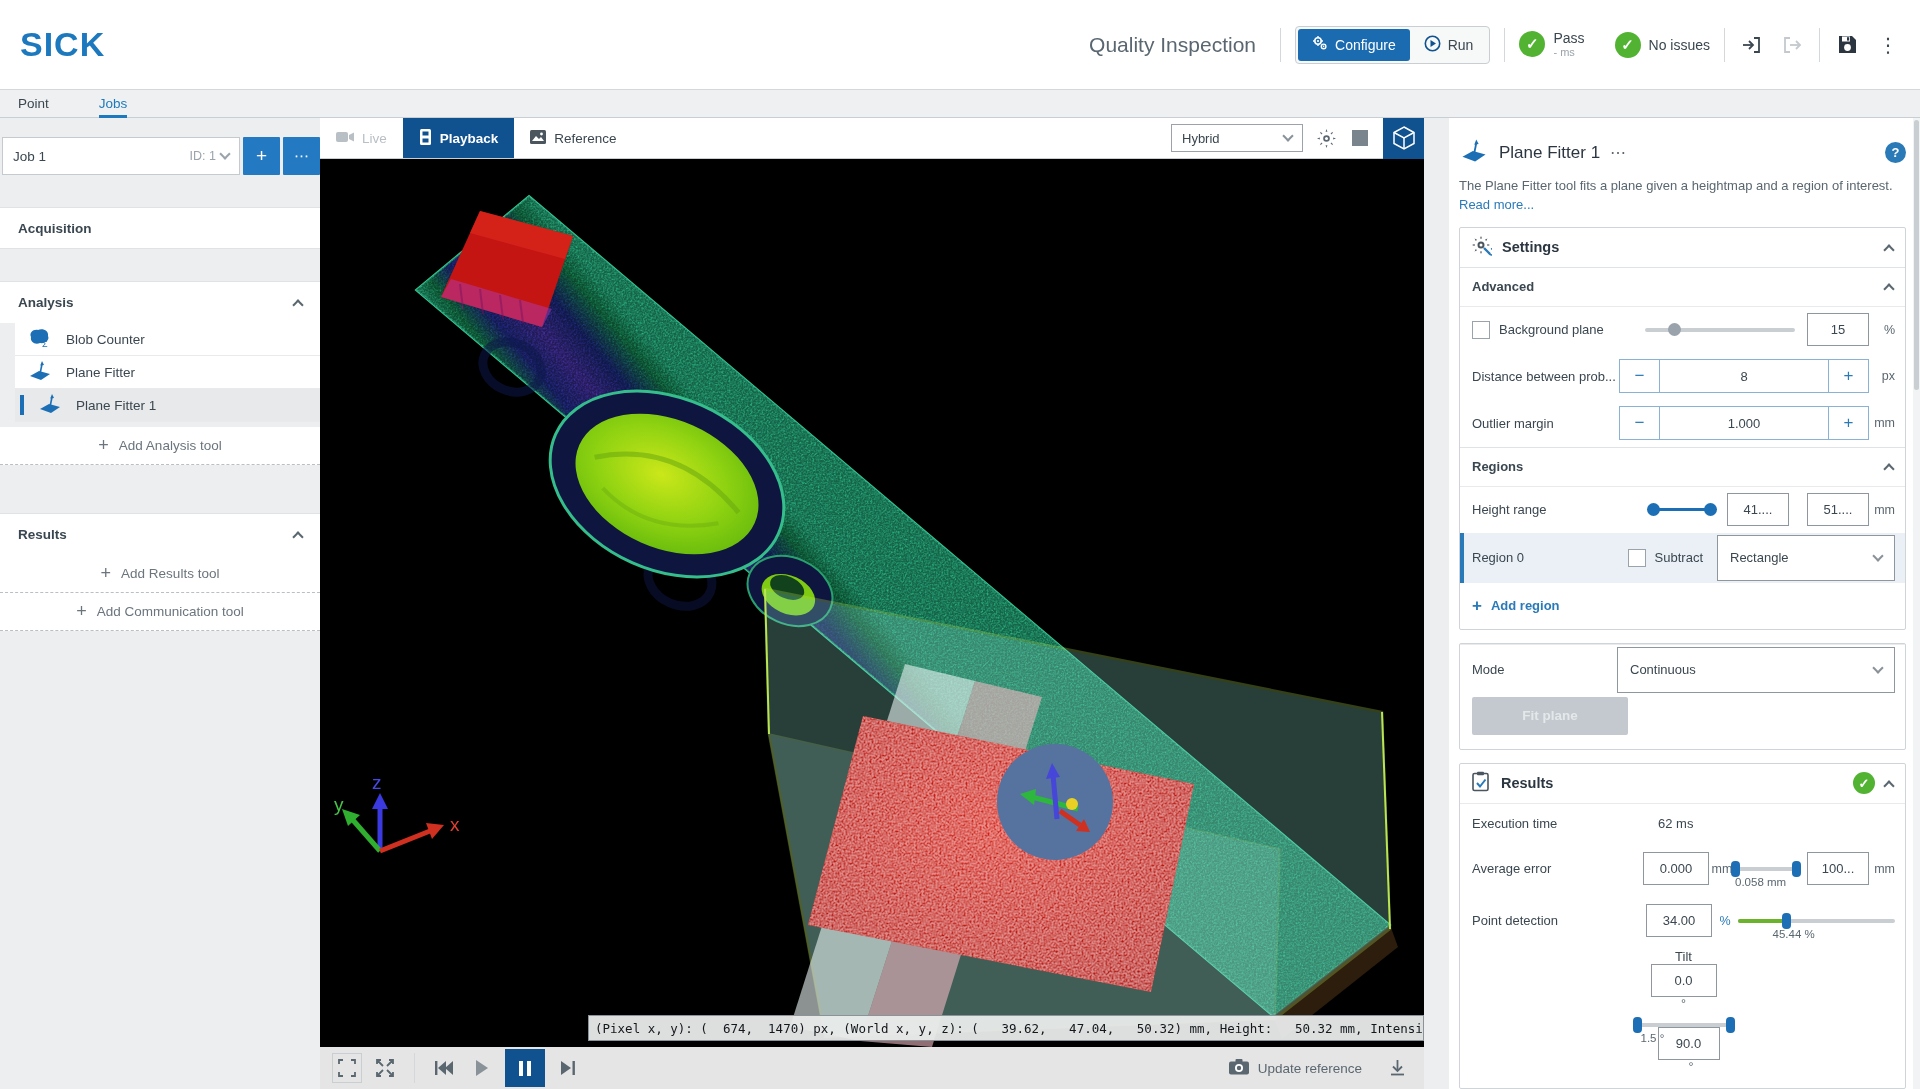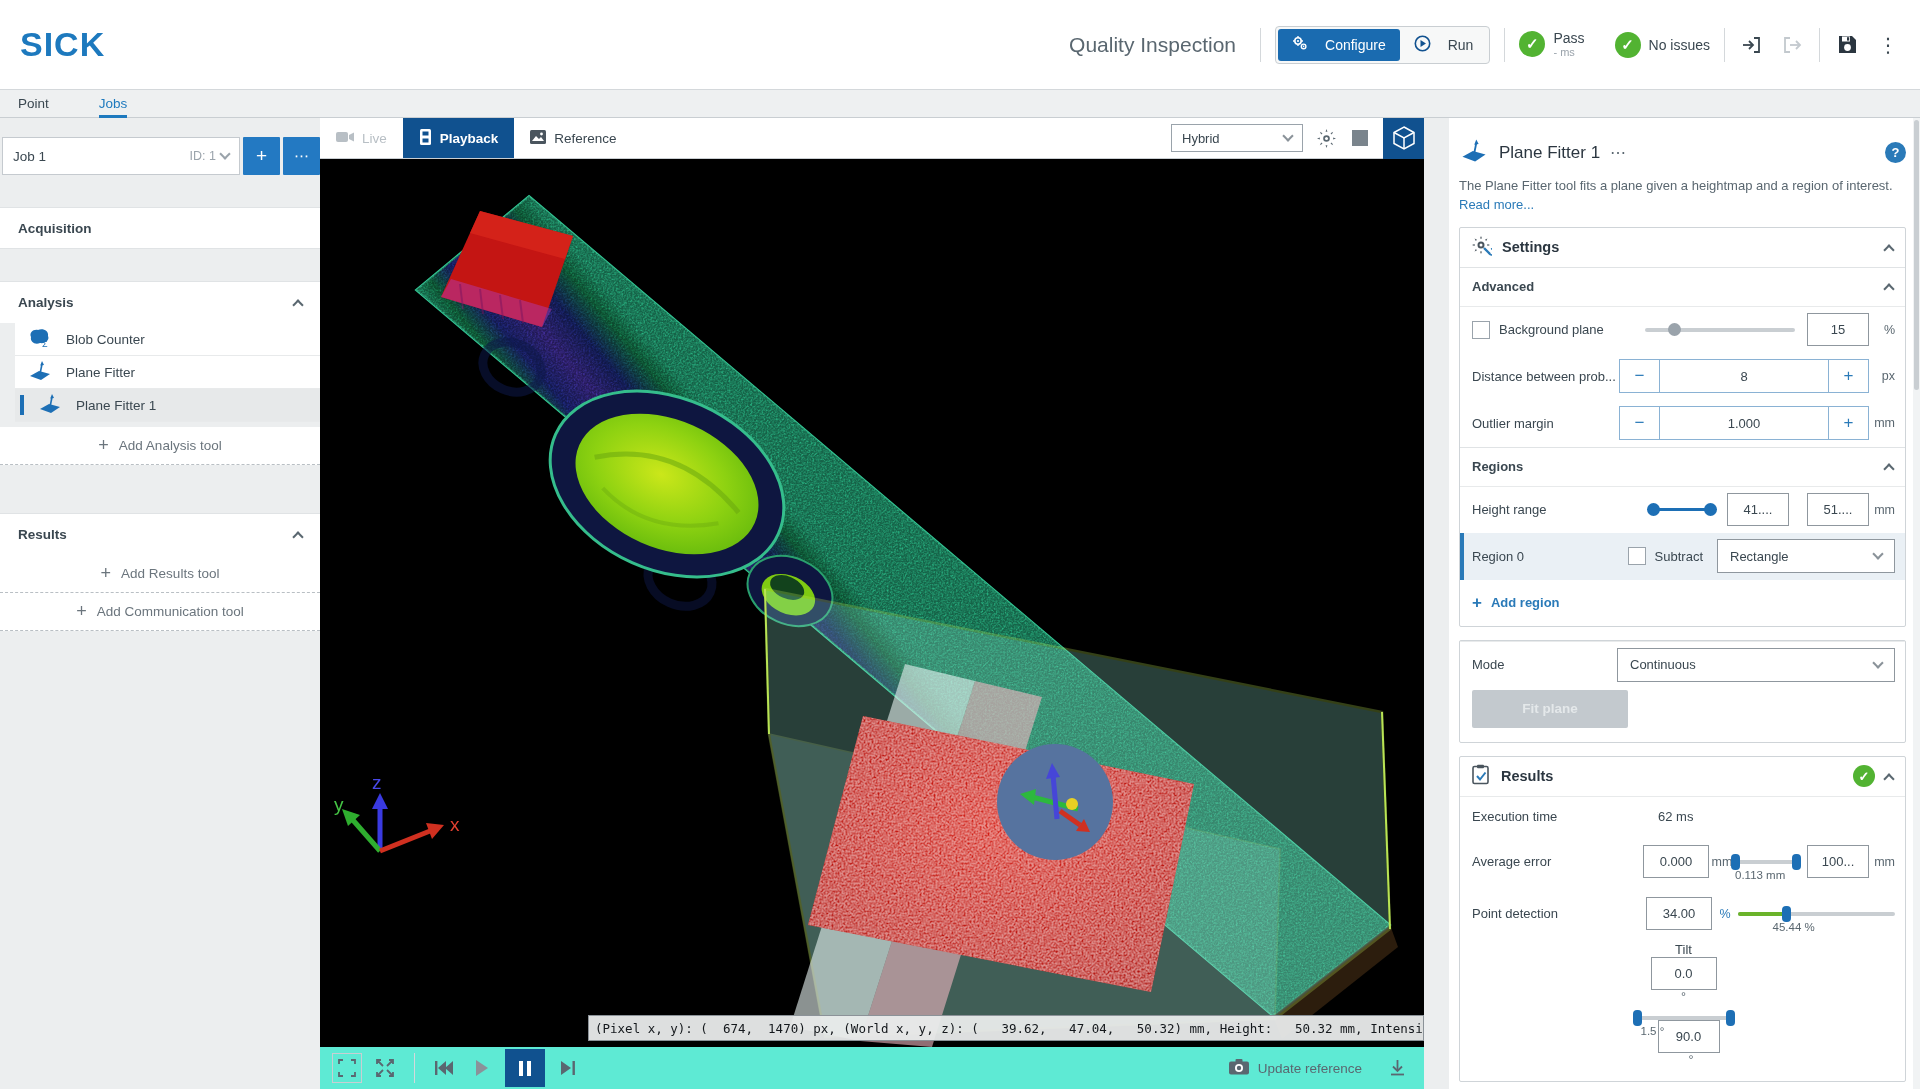--- a/index.html
+++ b/index.html
@@ -7,21 +7,21 @@
               font-family:"Liberation Sans", sans-serif; color:#3a4750; }
   .app { width:1920px; height:1089px; display:flex; flex-direction:column; }
 
   
   .hdr { height:89px; background:#fff; display:flex; align-items:center; flex:0 0 89px; }
   .logo { font-size:34px; font-weight:bold; color:#1d79be; letter-spacing:1px; margin-left:20px; font-family:"Liberation Sans",sans-serif; }
   .hdr-right { margin-left:auto; display:flex; align-items:center; gap:14px; padding-right:18px; }
   .hdr-title { font-size:21px; color:#5a6770; margin-right:10px; }
   .vsep { width:1px; height:34px; background:#d4d8db; }
   .seg-group { display:flex; border:1px solid #c9ced2; border-radius:4px; background:#f7f8f8; padding:2px; }
-  .seg { display:flex; align-items:center; gap:17px; font-size:14px; padding:6px 14px; border-radius:3px; cursor:pointer; }
+  .seg { display:flex; align-items:center; gap:7px; font-size:14px; padding:6px 14px; border-radius:3px; cursor:pointer; }
   .seg.active { background:#1a6bb0; color:#fff; }
   .seg.idle { color:#3a4750; }
   .badge { display:flex; align-items:center; gap:8px; }
   .gcheck { width:26px; height:26px; border-radius:50%; background:#52b332; color:#fff; font-size:15px; font-weight:bold;
             display:flex; align-items:center; justify-content:center; }
   .badge-txt { display:flex; flex-direction:column; line-height:1.1; }
   .badge-main { font-size:14px; color:#3a4750; }
   .badge-sub { font-size:11px; color:#9aa3ab; }
   .hicon { width:26px; height:26px; display:flex; align-items:center; justify-content:center; cursor:pointer; }
   .kebab { font-size:20px; color:#3a4750; cursor:pointer; padding:0 4px; }
@@ -69,21 +69,21 @@
   .dropdown { border:1px solid #9aa3ab; height:28px; min-width:132px; display:flex; align-items:center; padding:0 10px;
               font-size:13px; color:#3a4750; gap:8px; cursor:pointer; background:#fff;margin-left:16px; }
   .sq-icon { width:22px; height:22px; display:flex; align-items:center; justify-content:center; cursor:pointer; }
   .cube-btn { width:41px; height:41px; background:#10518f; display:flex; align-items:center; justify-content:center; cursor:pointer; }
 
   .vport { position:relative; height:888px; flex:0 0 888px; background:#000; overflow:hidden; }
   .statusbar { position:absolute; left:268px; right:0; bottom:6px; height:26px; background:rgba(233,235,235,.95);
                font-family:"DejaVu Sans Mono", monospace; font-size:12.5px; color:#14181c; line-height:26px;
                white-space:pre; overflow:hidden; padding-left:6px; border:1px solid #8b9298; }
 
-  .vcontrols { height:42px; flex:0 0 42px; display:flex; align-items:center; padding:0 12px; gap:8px; background:#5eead4; }
+  .vcontrols { height:42px; flex:0 0 42px; display:flex; align-items:center; padding:0 12px; gap:8px; background:#e5e5e5; }
   .ctl { width:30px; height:30px; display:flex; align-items:center; justify-content:center; cursor:pointer; }
   .ctl.boxed { border:1px solid #c9ced2; }
   .ctl.pause { background:#10518f; width:40px; height:38px; }
   .ctl-sep { width:1px; height:30px; background:#d4d8db; margin:0 6px; }
   .upd-ref { margin-left:auto; display:flex; align-items:center; gap:9px; color:#5a6770; font-size:13.5px; cursor:pointer; }
 
   .gap-col { width:25px; flex:0 0 25px; background:#eceeef; }
 
   
   .rpanel { flex:1; background:#fff; padding:20px 14px 0 10px; overflow:hidden; position:relative; font-size:13px; }
@@ -110,21 +110,21 @@
   .step-val { width:170px; display:flex; align-items:center; justify-content:center; border-left:1px solid #8ab2d4;
               border-right:1px solid #8ab2d4; }
   .track { height:4px; background:#c9ced2; border-radius:2px; position:relative; }
   .thumb-gray { width:13px; height:13px; border-radius:50%; background:#9aa3ab; position:absolute; top:-5px; }
   .thumb-dot { width:13px; height:13px; border-radius:50%; background:#1d6fb5; position:absolute; top:-5px; }
   .thumb-pill { width:9px; height:16px; border-radius:4px; background:#1d6fb5; position:absolute; top:-6px; }
   .slider-lab { position:absolute; top:9px; font-size:11.5px; color:#5a6770; white-space:nowrap; }
   .hl-row { background:#eaf0f5; position:relative; }
   .hl-bar { position:absolute; left:0; top:0; bottom:0; width:4px; background:#2a7ab8; }
   .addregion { color:#2a7ab8; font-weight:bold; display:flex; gap:9px; align-items:center; padding:13px 12px; cursor:pointer; }
-  .dd { border:1px solid #8f979e; height:34px; display:flex; align-items:center; padding:0 12px; gap:8px; background:#fff;
+  .dd { border:1px solid #8f979e; height:46px; display:flex; align-items:center; padding:0 12px; gap:8px; background:#fff;
         cursor:pointer; font-size:13px; }
   .btn-disabled { background:#c3c9ce; color:#e4e8ea; font-weight:bold; font-size:13.5px; height:38px; width:156px;
                   display:flex; align-items:center; justify-content:center; margin:2px 0 14px 12px; border-radius:2px; }
   .scrollbar { position:absolute; right:0; top:0; bottom:0; width:7px; background:#f1f3f4; }
   .scroll-thumb { position:absolute; right:1px; top:2px; width:5px; height:270px; background:#c9ced2; border-radius:3px; }
   svg text { font-family:"Liberation Sans",sans-serif; }
 </style>
 </head>
 <body>
 
@@ -644,21 +644,21 @@
           <span>62 ms</span>
         </div>
 
         <div class="prow" style="min-height:52px;">
           <span class="plabel" style="flex:1;">Average error</span>
           <span class="ibox" style="width:66px;">0.000</span>
           <span class="unit" style="width:30px;text-align:center;">mm</span>
           <span class="track" style="width:62px;">
             <span class="thumb-pill" style="left:-4px;"></span>
             <span class="thumb-pill" style="right:-4px;"></span>
-            <span class="slider-lab" style="left:0;">0.113 mm</span>
+            <span class="slider-lab" style="left:0;">0.058 mm</span>
           </span>
           <span class="ibox" style="width:62px;margin-left:10px;">100...</span>
           <span class="unit">mm</span>
         </div>
 
         <div class="prow" style="min-height:52px;">
           <span class="plabel" style="flex:1;">Point detection</span>
           <span class="ibox" style="width:66px;">34.00</span>
           <span class="unit" style="width:26px;text-align:center;color:#2a7ab8;">%</span>
           <span class="track" style="width:157px;">

